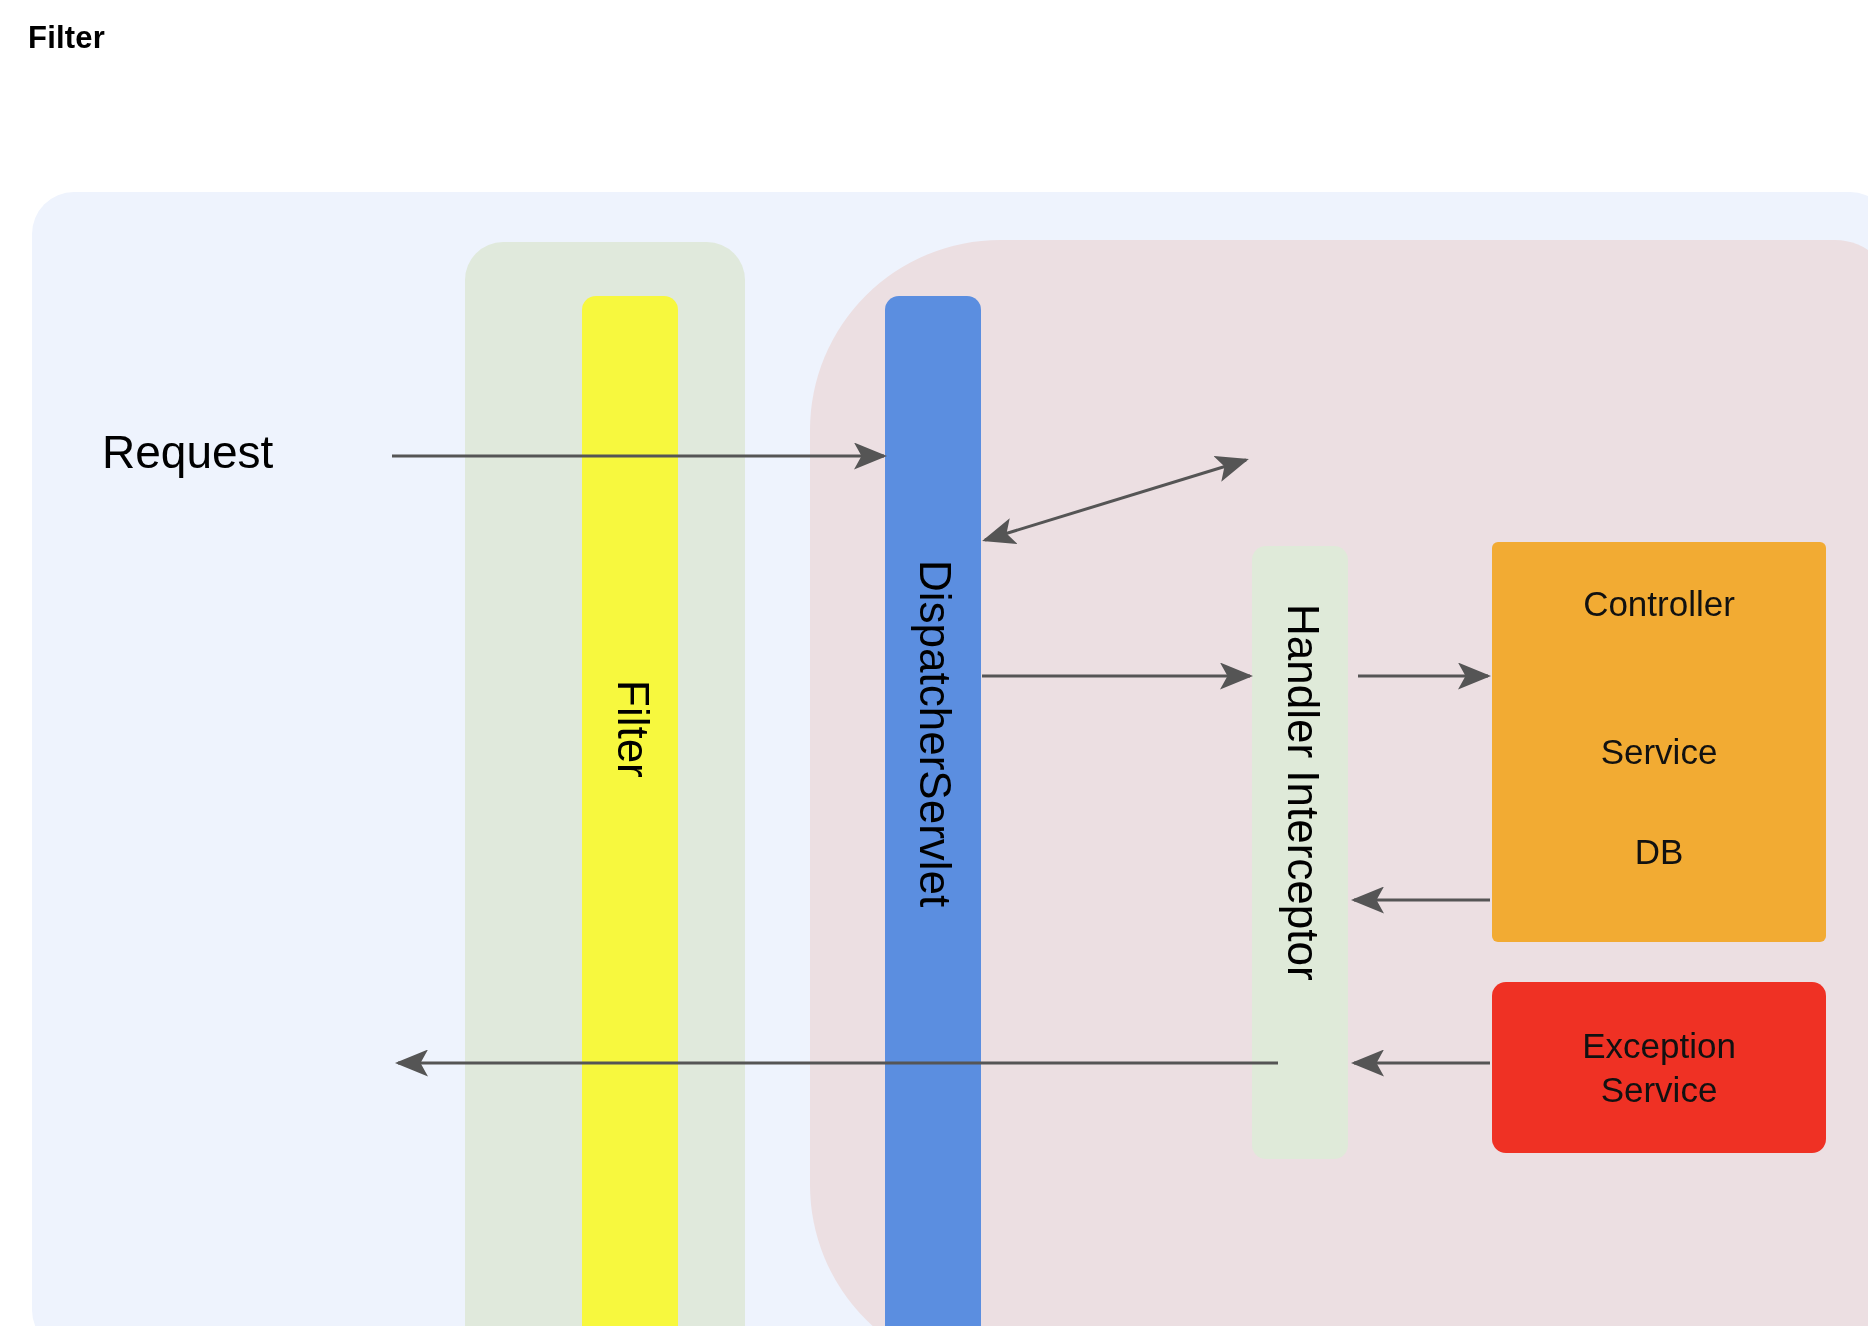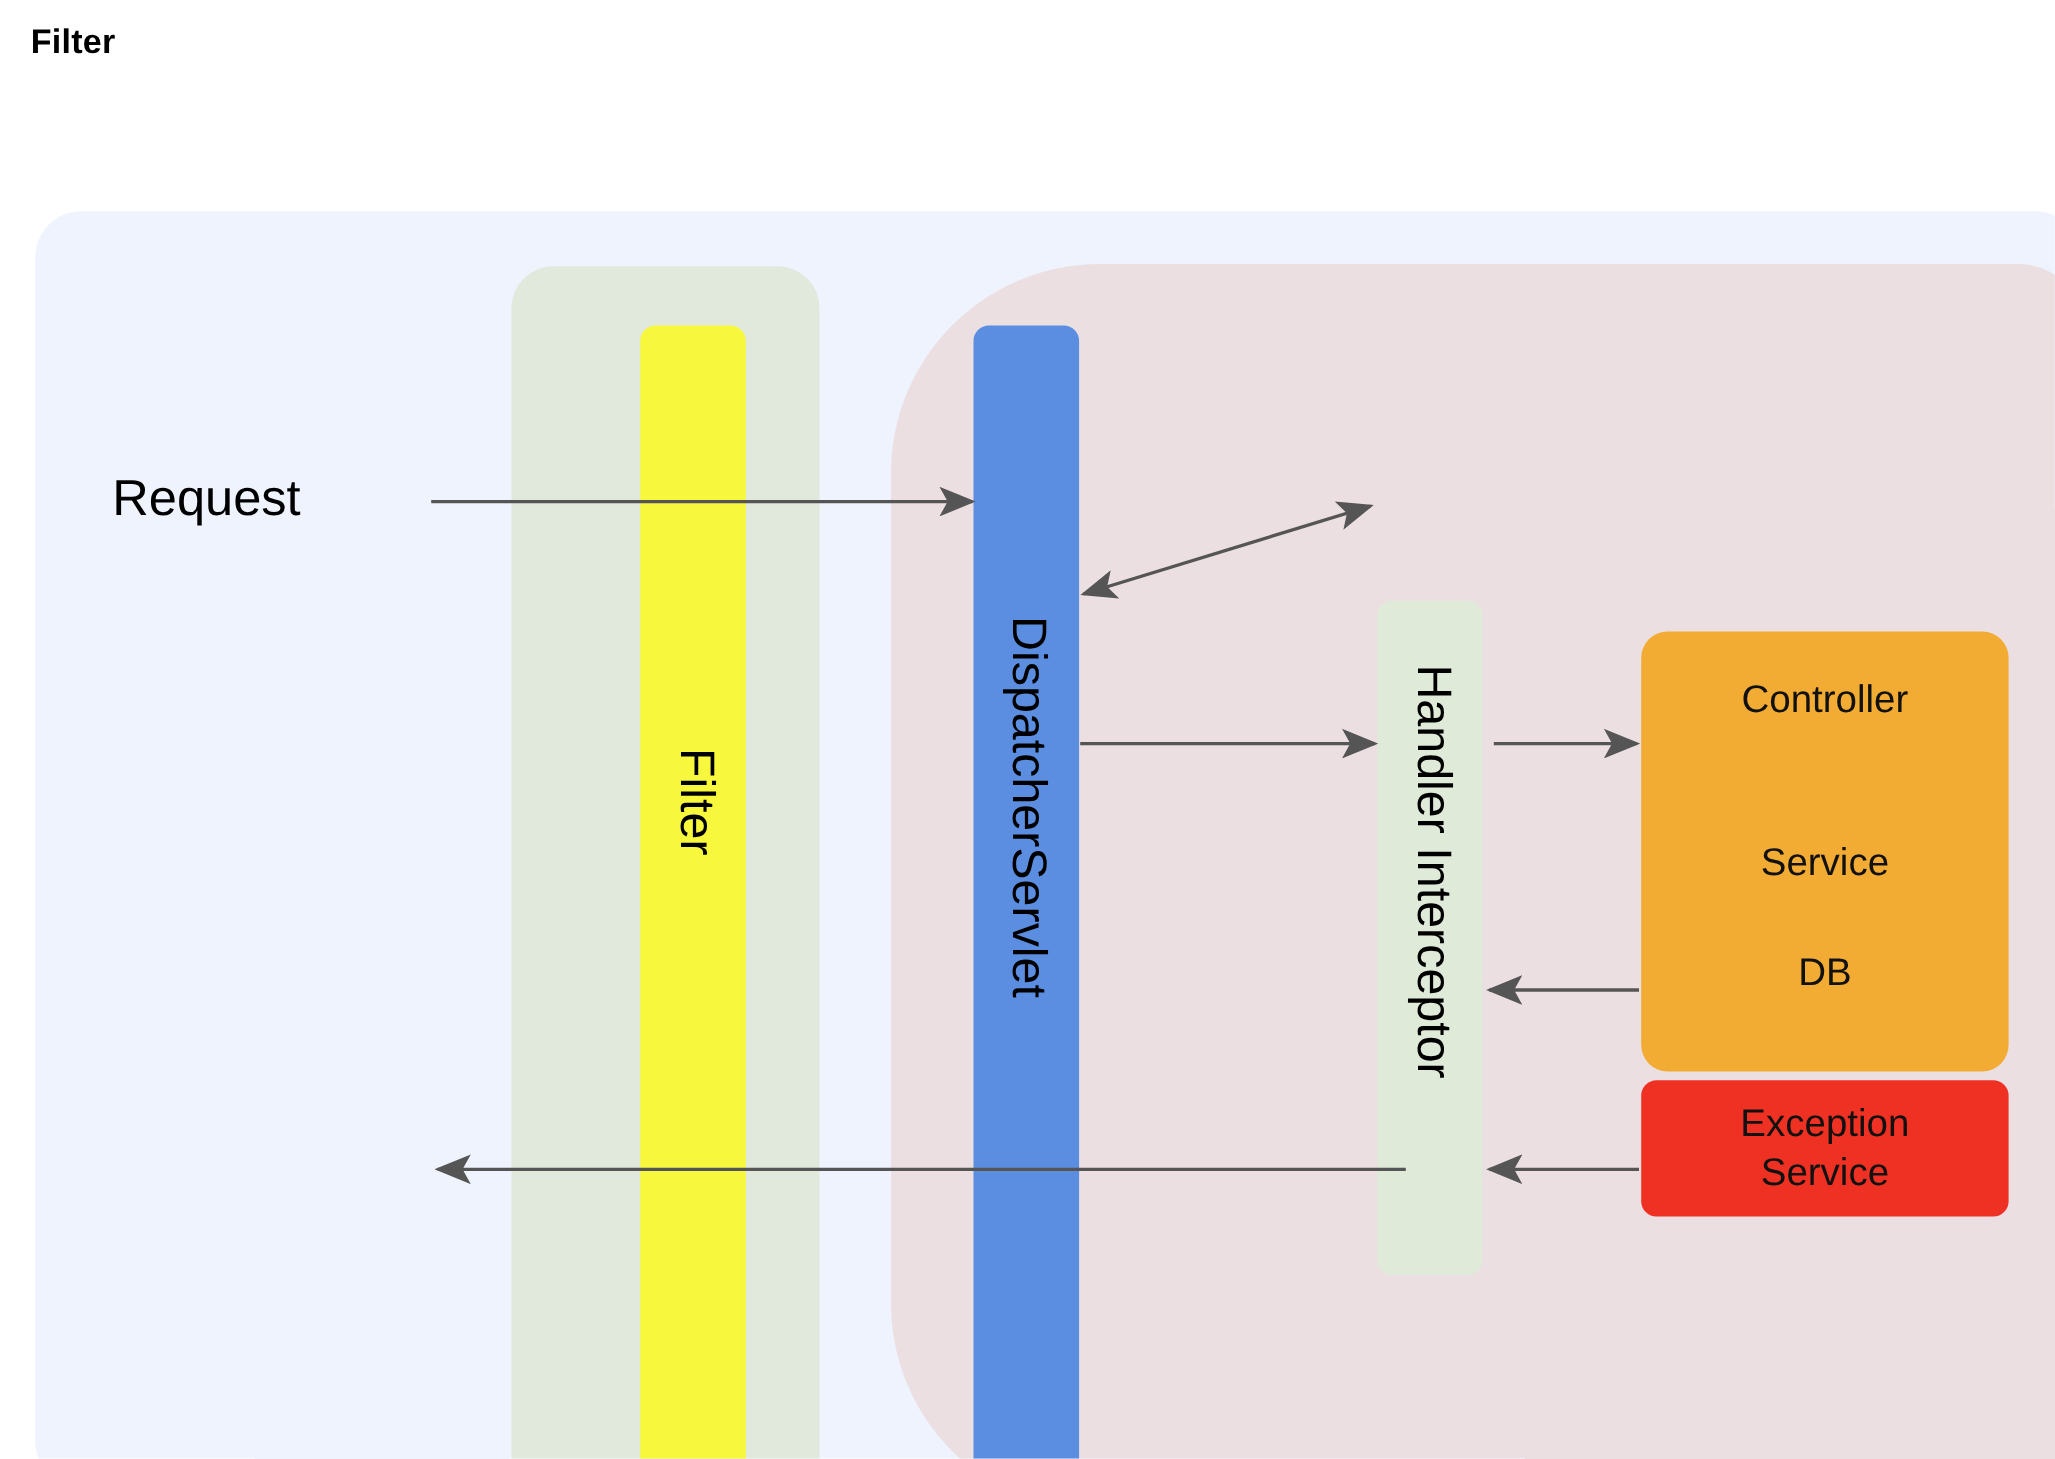--- a/index.html
+++ b/index.html
@@ -111,30 +111,29 @@
     justify-content: center;
   }
 
   .box-controller {
     position: absolute;
     left: 1492px;
     top: 542px;
     width: 334px;
     height: 400px;
     background: #f2ab33;
-    border-radius: 24px;
-    margin-top: 32px;
+    border-radius: 6px;
   }
 
   .box-exception {
     position: absolute;
     left: 1492px;
     top: 982px;
     width: 334px;
-    height: 124px;
+    height: 171px;
     background: #ef3124;
     border-radius: 14px;
     display: flex;
     flex-direction: column;
     align-items: center;
     justify-content: center;
   }
 
   
   .rot-label {

